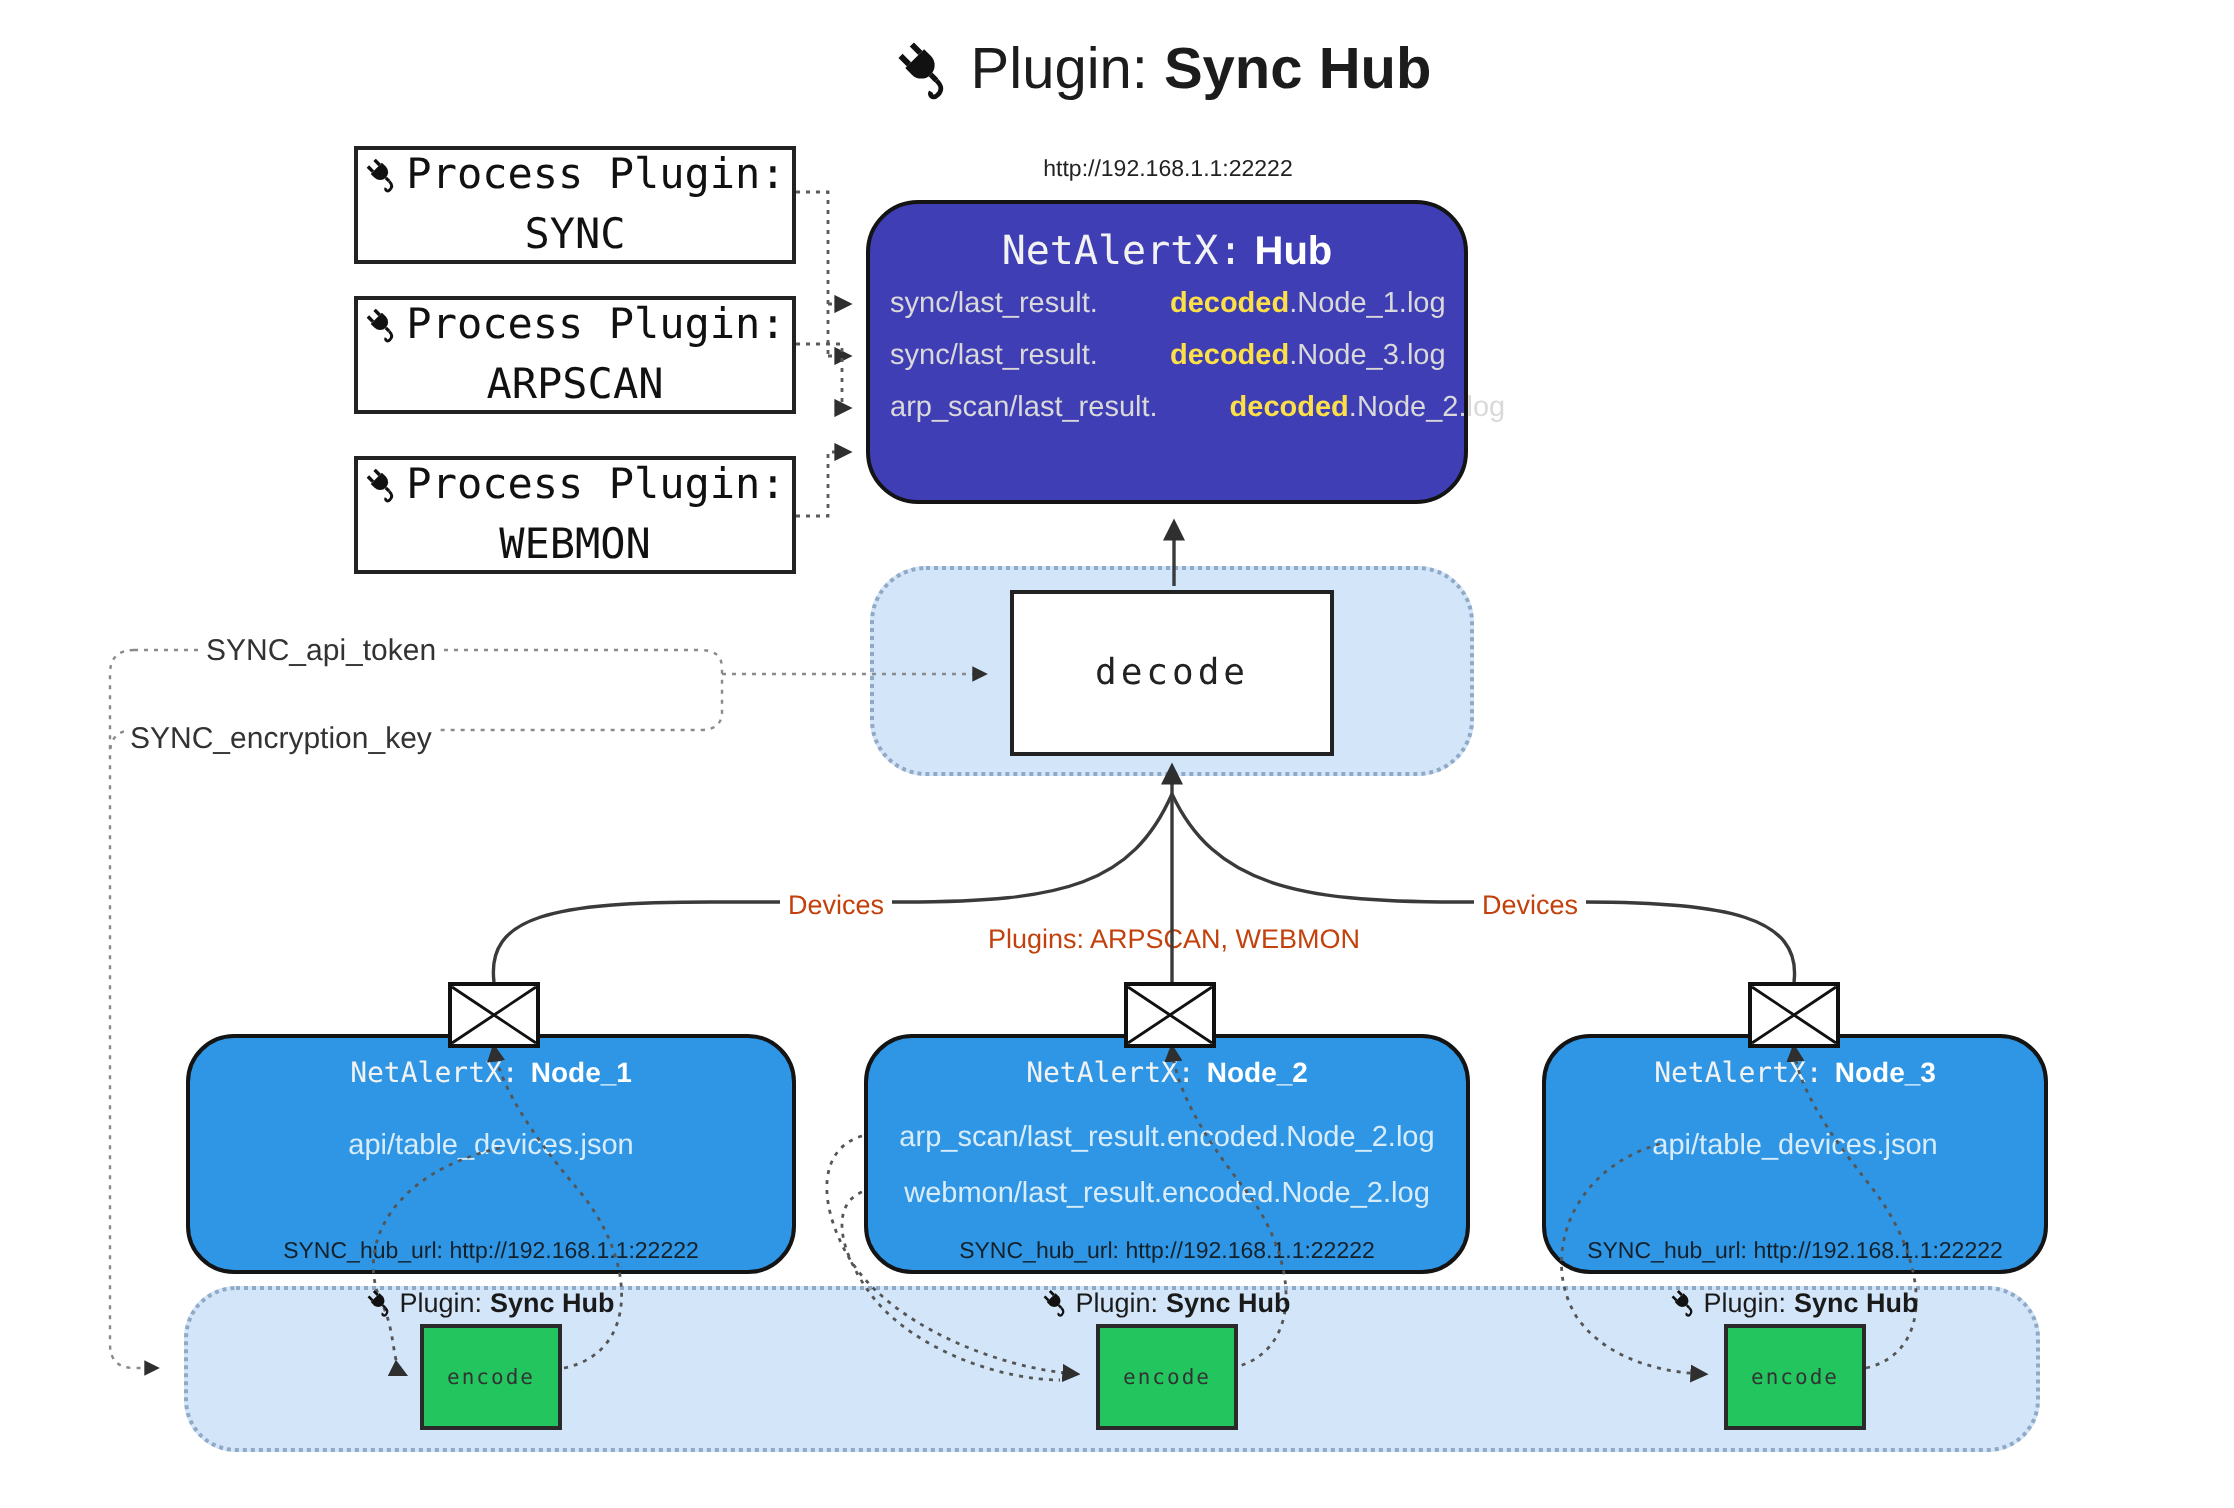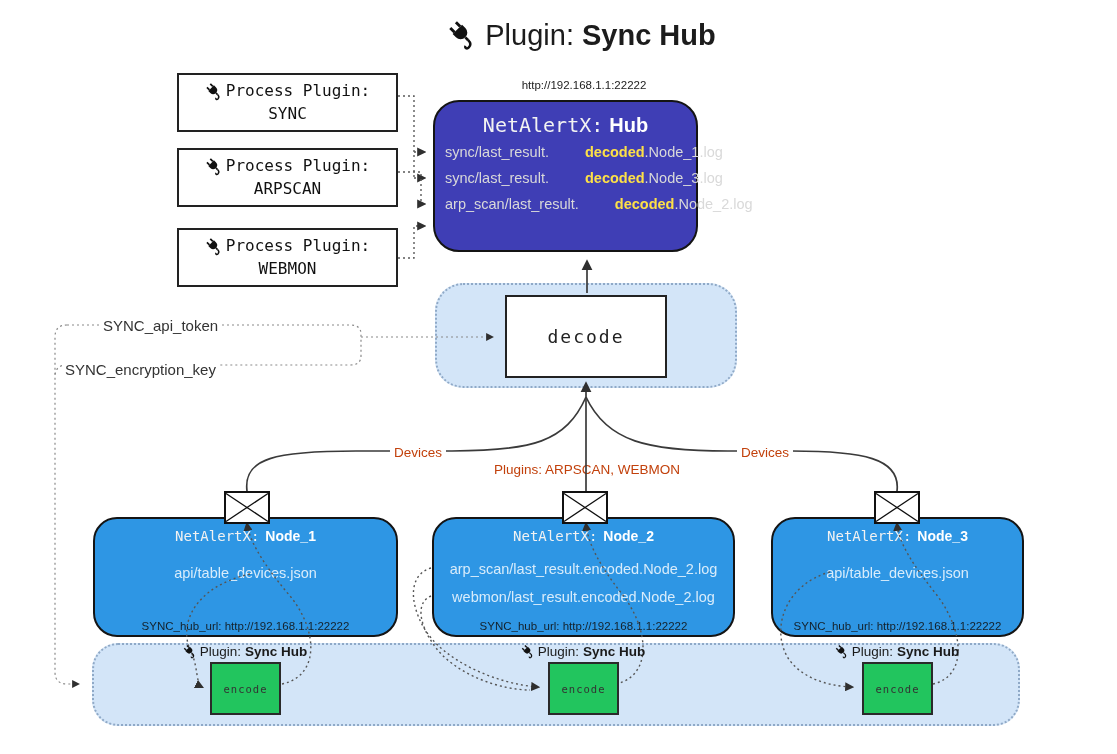--- a/index.html
+++ b/index.html
@@ -16,32 +16,32 @@
     font-size:29px; color:#1c1c1c; white-space:nowrap;
   }
   .title .plug { width:32px; height:32px; margin-right:6px; }
   .title b { margin-left:8px; font-weight:bold; }
 
   
   .proc {
     position:absolute; left:177px; width:221px; height:59px; box-sizing:border-box;
     background:#fff; border:2px solid #222;
     display:flex; flex-direction:column; align-items:center; justify-content:center;
-    font-family:"DejaVu Sans Mono", monospace; font-size:16px; color:#111; line-height:1.4;
+    font-family:"DejaVu Sans Mono", monospace; font-size:21px; color:#111; line-height:1.4;
   }
   .proc .l1 { display:flex; align-items:center; }
   .proc .plug { width:19px; height:19px; margin-right:2px; }
 
   
   .hub-url {
     position:absolute; left:584px; top:79px; transform:translateX(-50%);
     font-size:11.5px; color:#222; white-space:nowrap;
   }
   .hub {
-    position:absolute; left:433px; top:100px; width:265px; height:152px; box-sizing:border-box;
+    position:absolute; left:433px; top:100px; width:301px; height:152px; box-sizing:border-box;
     background:#3f3eb5; border:2px solid #141414; border-radius:26px;
   }
   .hub-title {
     position:absolute; left:0; right:0; top:11px; text-align:center;
     color:#fff; font-size:20px; white-space:nowrap;
   }
   .hub-title .pfx { font-family:"DejaVu Sans Mono", monospace; color:#f2f2f2; }
   .hub-title b { font-family:"Liberation Sans", sans-serif; margin-left:6px; }
   .hub-file {
     position:absolute; left:10px; height:22px; color:#d9d9d9;

